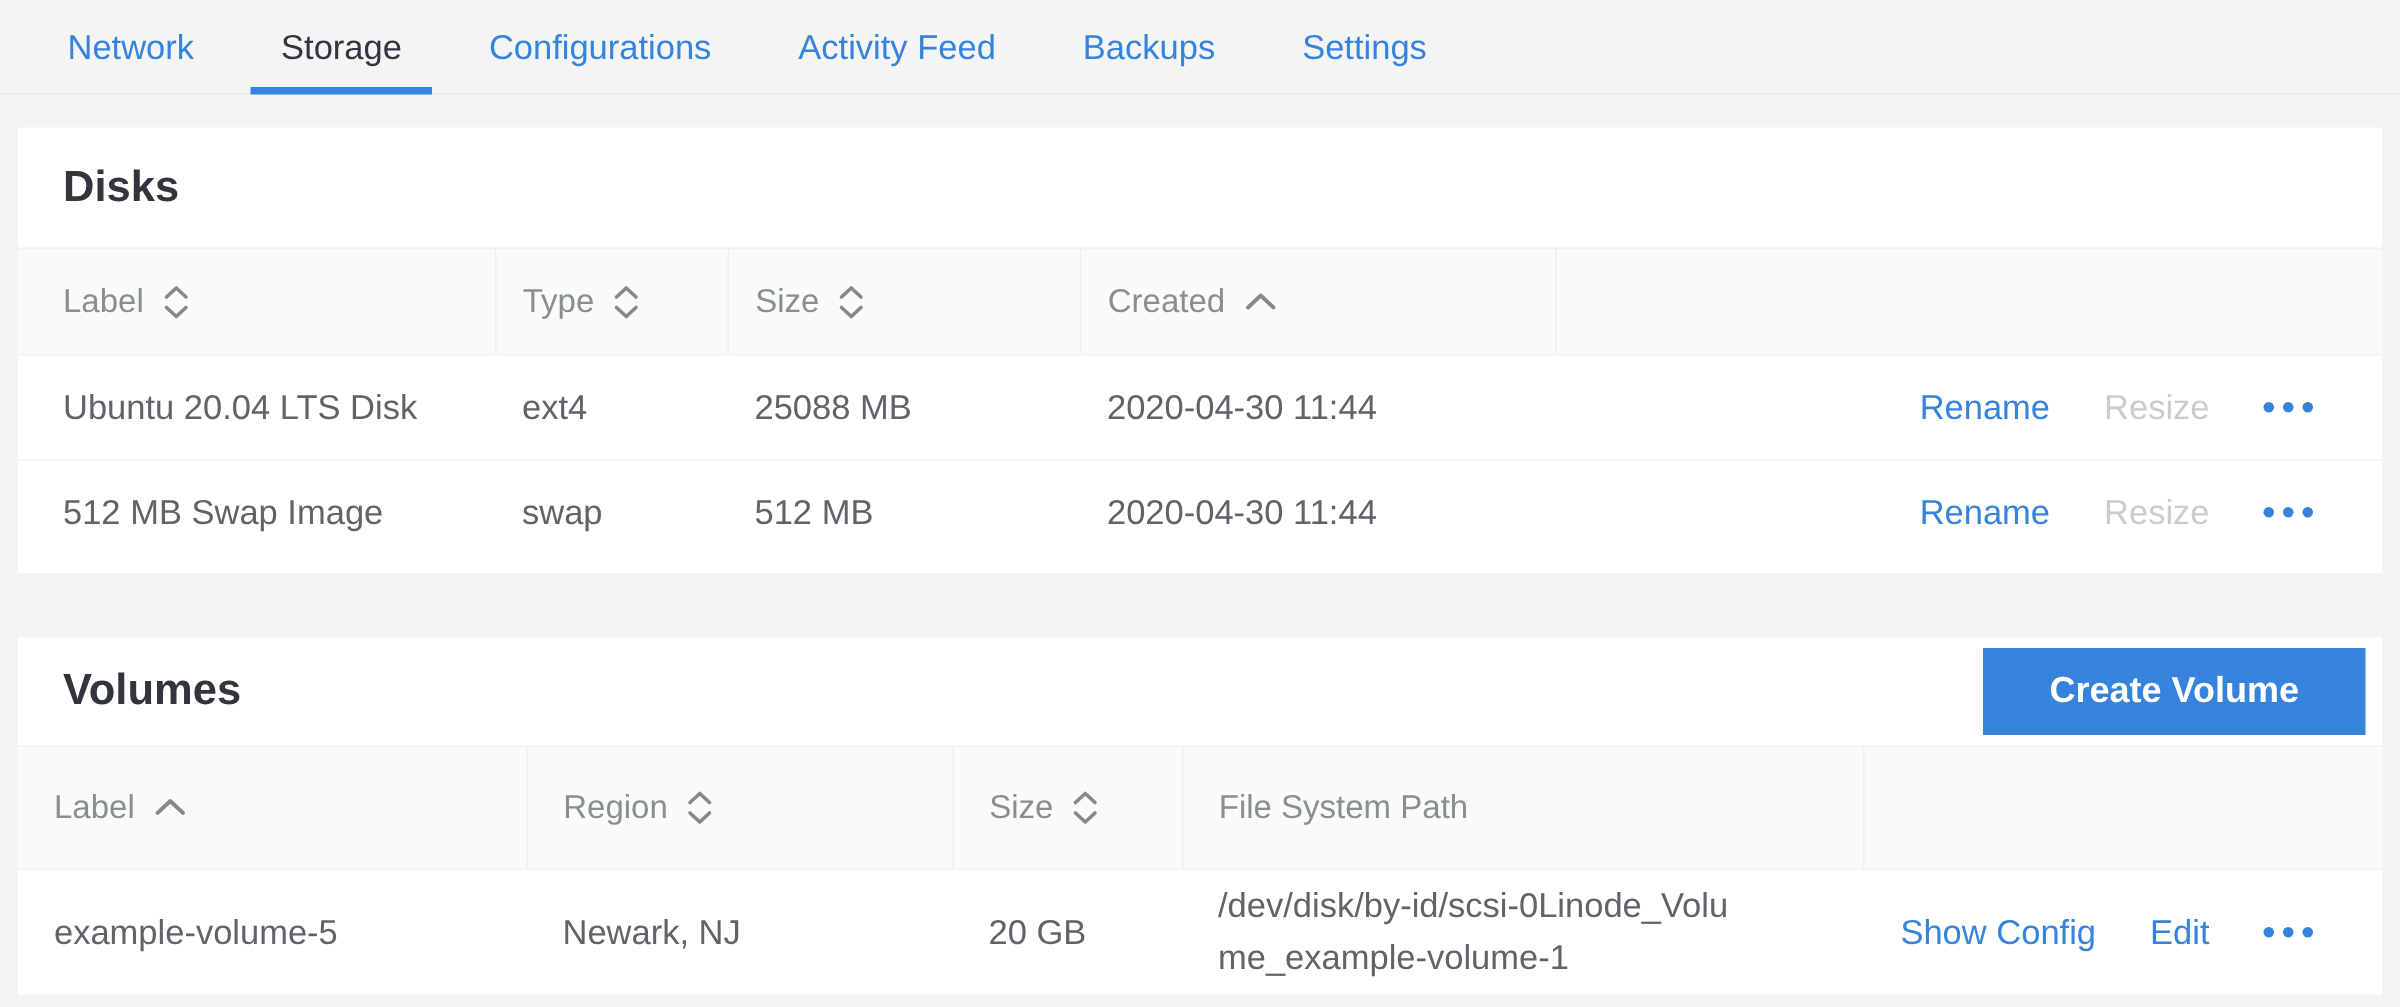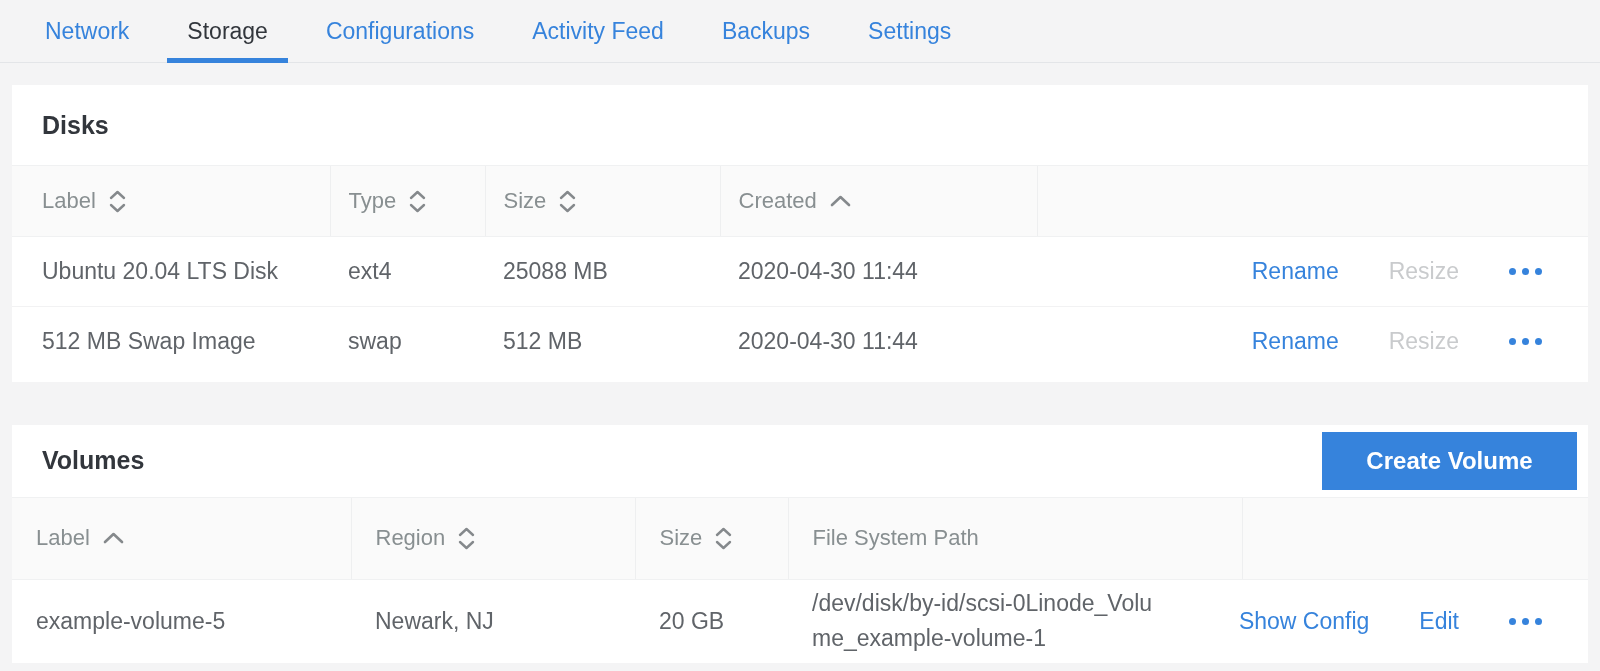--- a/index.html
+++ b/index.html
@@ -38,21 +38,21 @@
   }
   
   .panel{background:var(--panel-bg);margin:0 12px;}
   .panel.disks{margin-top:22px;padding-bottom:5px;}
   .panel.volumes{margin-top:43px;}
   .panel-header{
     display:flex;align-items:center;justify-content:space-between;
     height:80px;padding:0 11px 0 30px;
   }
   .panel.volumes .panel-header{height:72px;}
-  .panel-title{margin:0;font-size:25px;font-weight:700;color:var(--dark);text-align:right;}
+  .panel-title{margin:0;font-size:29px;font-weight:700;color:var(--dark);text-align:right;}
   .btn{
     border:none;border-radius:0;font-family:inherit;
     font-size:24px;font-weight:700;color:#fff;
     display:flex;align-items:center;justify-content:center;
   }
   .btn.disabled{background:var(--disabled-bg);width:208px;height:59px;cursor:default;}
   .btn.primary{background:var(--blue);width:255px;height:58px;cursor:pointer;}
   
   table{width:100%;border-collapse:collapse;table-layout:fixed;}
   thead th{
@@ -69,21 +69,21 @@
     height:70px;font-size:23px;color:var(--text);
     padding:0 0 0 18px;vertical-align:middle;
   }
   .panel.volumes tbody td{height:71px;padding-left:24px;}
   tbody td:first-child{padding-left:30px;}
   tbody tr + tr td{border-top:1px solid #f2f2f3;}
   
   .sort{display:flex;flex-direction:column;gap:3px;}
   .sort svg{display:block;}
   
-  .actions{display:flex;align-items:center;justify-content:flex-end;gap:50px;padding-right:46px;}
+  .actions{display:flex;align-items:center;justify-content:flex-end;gap:36px;padding-right:46px;}
   .link{color:var(--blue);cursor:pointer;white-space:nowrap;}
   .link.disabled{color:var(--disabled-text);cursor:default;}
   .dots{display:flex;align-items:center;gap:6px;cursor:pointer;padding:4px 0;}
   .dots i{display:block;width:7px;height:7px;border-radius:50%;background:var(--blue);}
   
   .path-text{max-width:352px;word-break:break-all;line-height:1.55;padding:6px 0;}
 </style>
 </head>
 <body>
 

